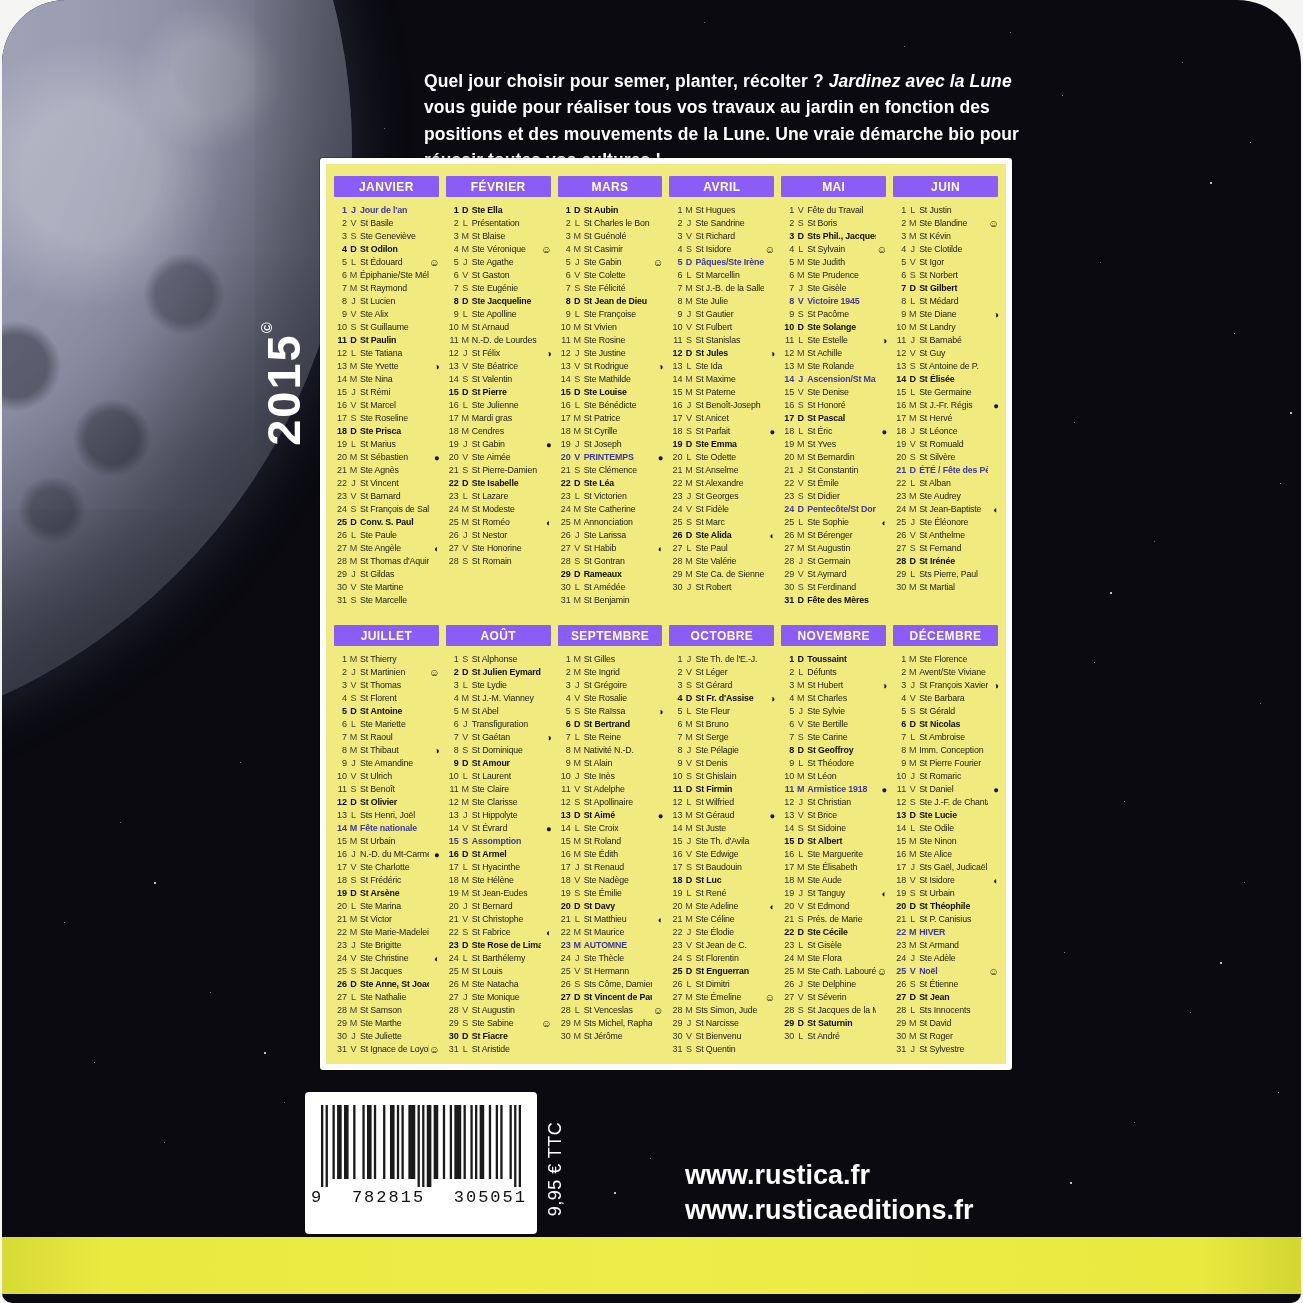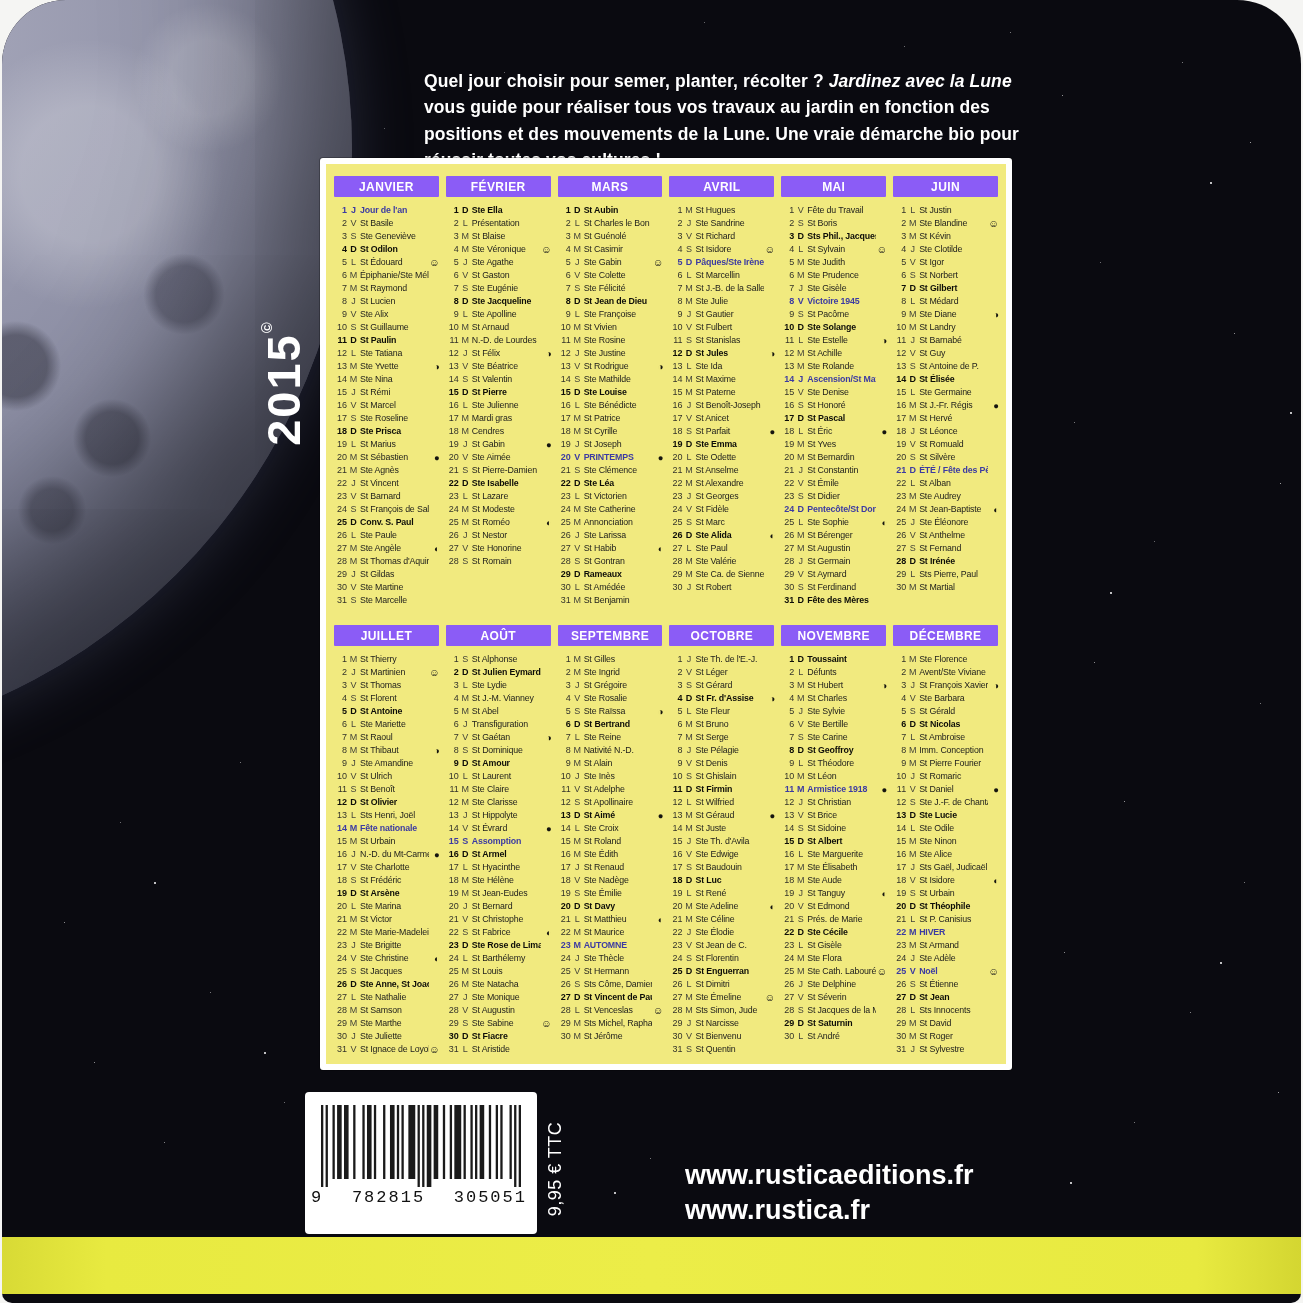--- a/index.html
+++ b/index.html
@@ -2409,18 +2409,18 @@
       </svg>
     <div class="barcode-digits">
         <span>9</span>
         <span>782815</span>
         <span>305051</span>
       </div>
   </div>
   <div class="price">9,95 € TTC</div>
 
   <div class="sites">
+    <div>www.rustica.fr</div>
     <div>www.rusticaeditions.fr</div>
-    <div>www.rustica.fr</div>
   </div>
 
   <div class="band"></div>
 </div>
 
 </body></html>

